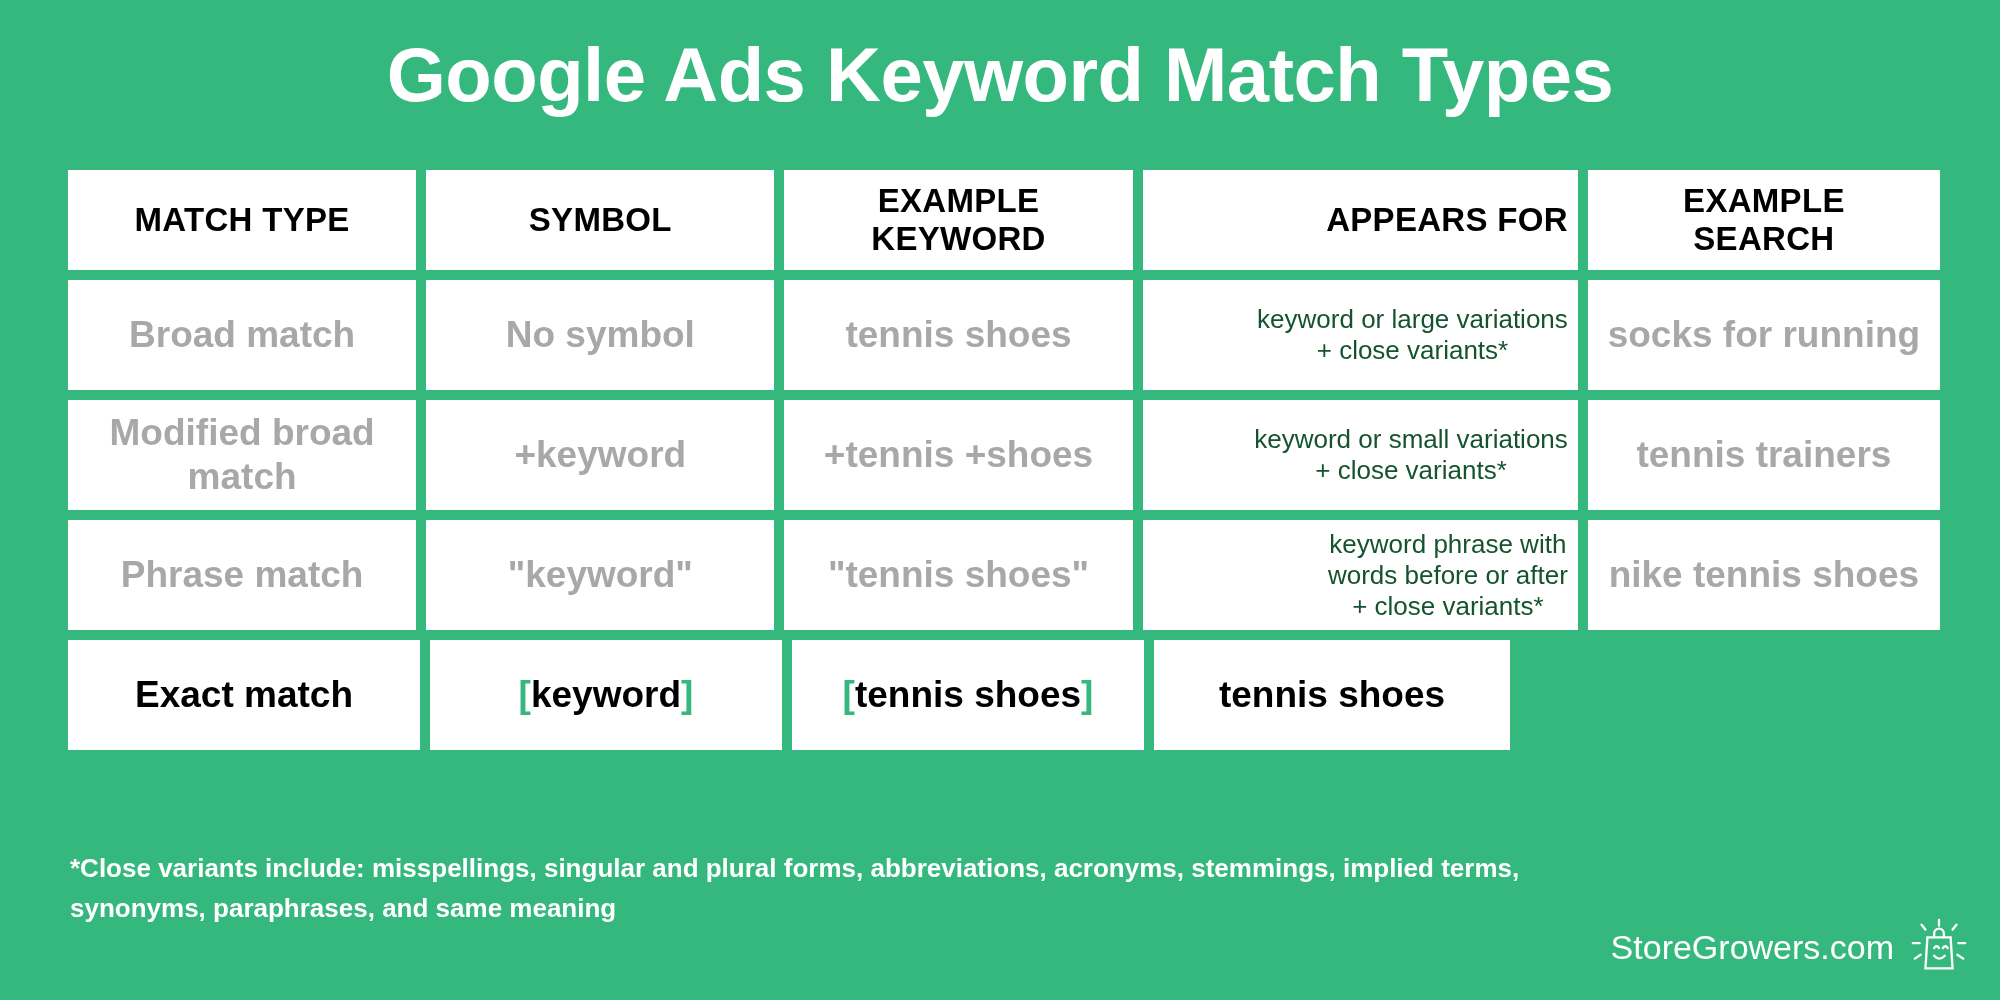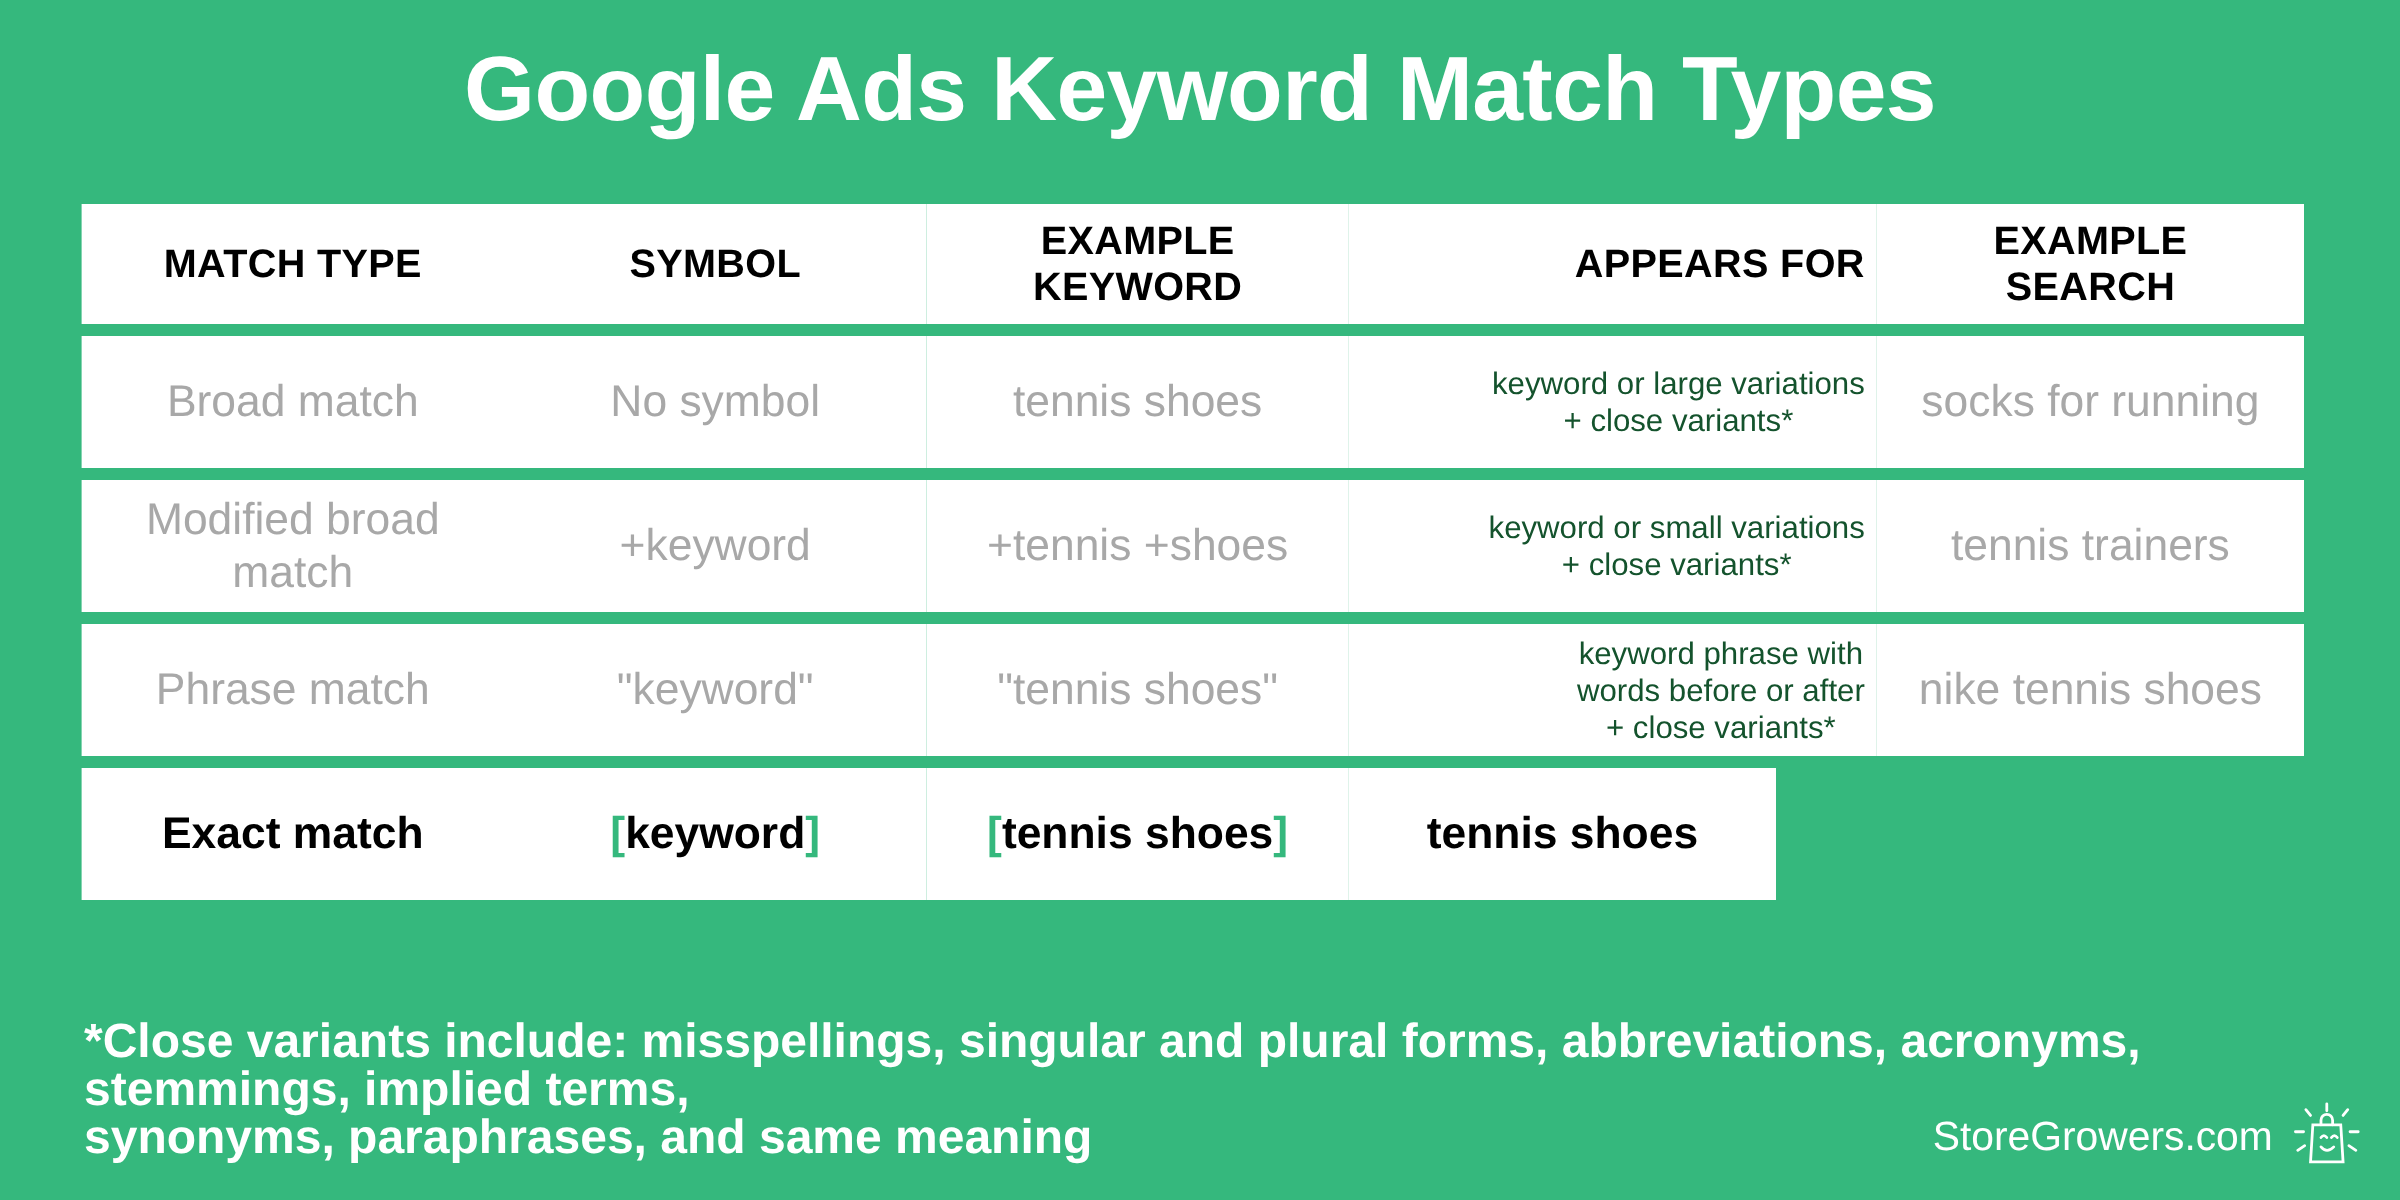--- a/index.html
+++ b/index.html
@@ -44,20 +44,21 @@
     top: 170px;
     left: 68px;
     width: 1872px;
     display: flex;
     flex-direction: column;
     gap: 10px;
   }
 
   .row {
     display: flex;
+    gap: 10px;
     width: 100%;
   }
 
   .cell {
     background: #ffffff;
     display: flex;
     align-items: center;
     justify-content: center;
     text-align: center;
     padding: 4px 10px;
@@ -80,21 +81,21 @@
     color: #000000;
     font-weight: bold;
     font-size: 33px;
     line-height: 38px;
     letter-spacing: 0.3px;
   }
 
   
   .muted {
     color: #a8a8a8;
-    font-weight: normal;
+    font-weight: bold;
     font-size: 37px;
     line-height: 44px;
   }
 
   .muted-small {
     color: #14532d;
     font-weight: normal;
     font-size: 26px;
     line-height: 31px;
   }
@@ -116,21 +117,21 @@
 
   .bracket { color: #35b87d; }
 
   
   .footnote {
     position: absolute;
     left: 70px;
     top: 848px;
     width: 1760px;
     color: #ffffff;
-    font-size: 40px;
+    font-size: 26px;
     font-weight: bold;
     line-height: 40px;
     text-align: left;
   }
 
   
   .brand {
     position: absolute;
     right: 30px;
     bottom: 22px;

